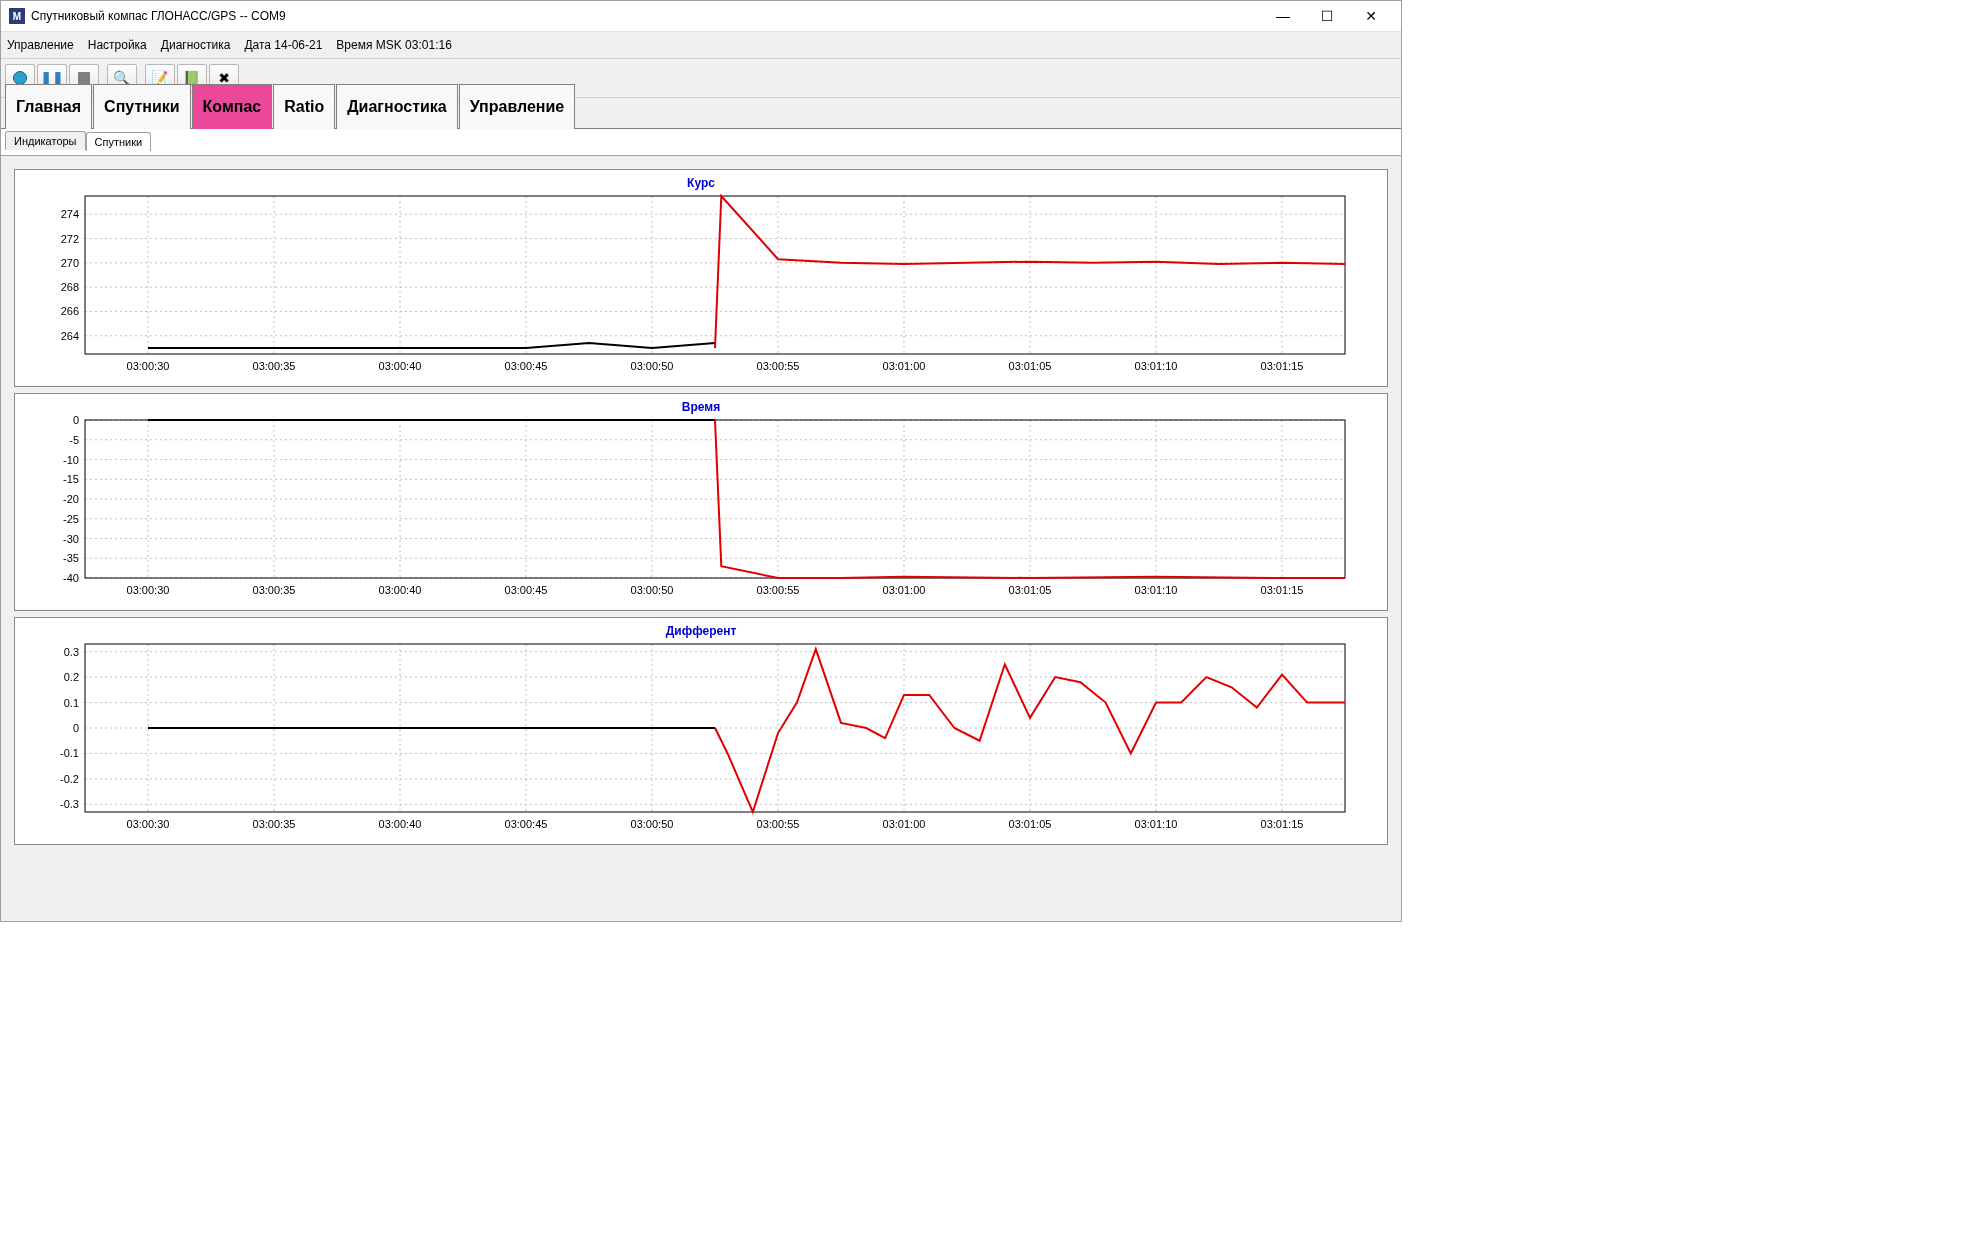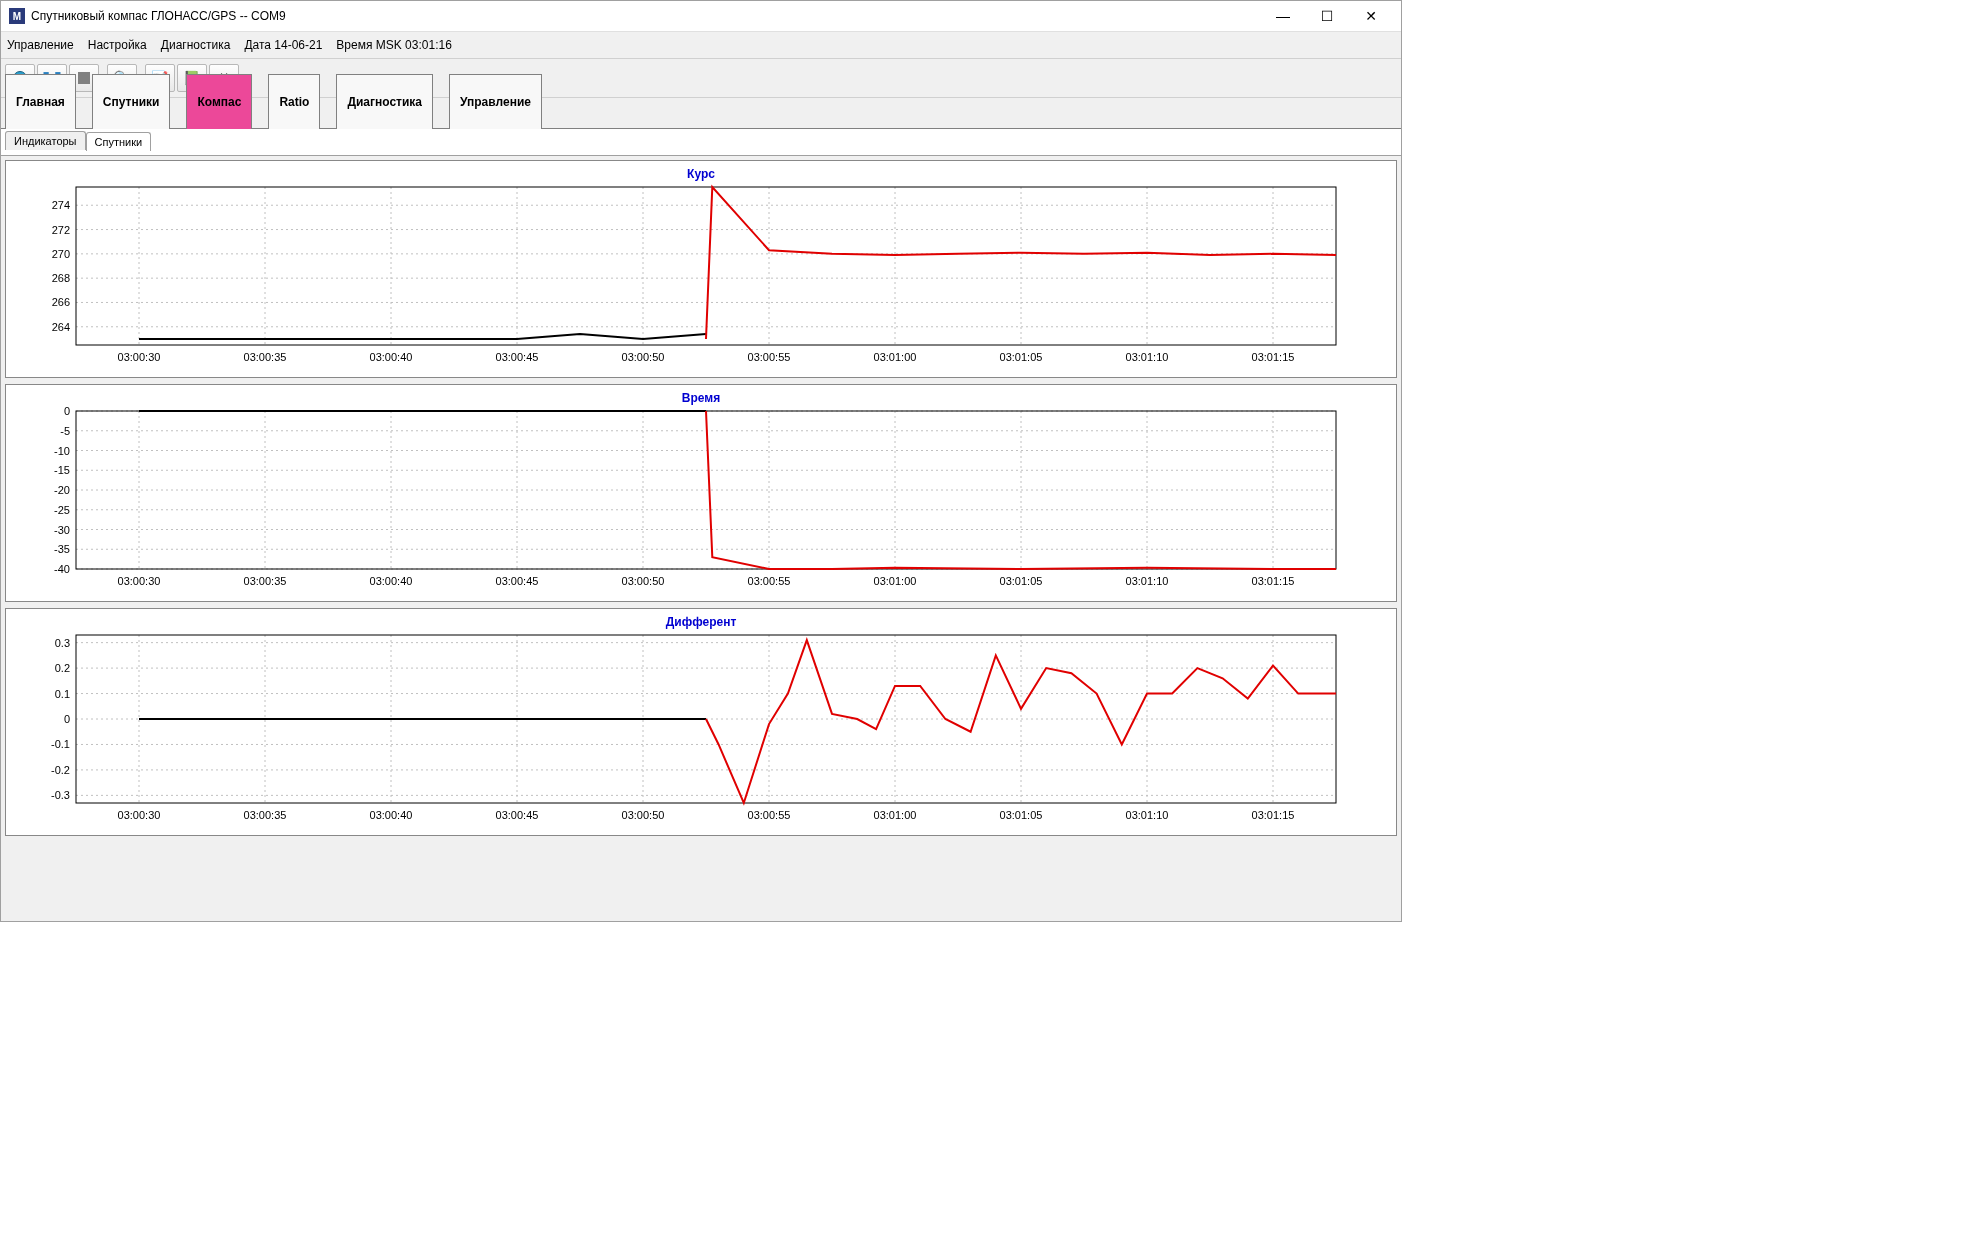--- a/index.html
+++ b/index.html
@@ -9,26 +9,26 @@
 .titlebar .title{flex:1}
 .winbtns{display:flex;gap:0}
 .winbtn{width:44px;height:28px;display:flex;align-items:center;justify-content:center;font-size:14px}
 .menubar{display:flex;align-items:center;height:22px;padding:2px 6px;background:#f0f0f0;border-bottom:1px solid #d0d0d0;gap:14px}
 .menubar span{cursor:default}
 .toolbar{display:flex;align-items:center;height:32px;padding:3px 4px;background:#f0f0f0;border-bottom:1px solid #d0d0d0;gap:2px}
 .tbtn{width:28px;height:26px;border:1px solid #b8b8b8;background:linear-gradient(#fefefe,#e8e8e8);display:flex;align-items:center;justify-content:center;font-size:14px;border-radius:2px}
 .tbtn.sep{border:none;background:none;width:4px}
 .tbtn .d{width:12px;height:12px;background:#808080}
 .tabs1{display:flex;align-items:flex-end;height:30px;padding:0 4px;background:#f0f0f0;border-bottom:1px solid #808080}
-.tab1{padding:20px 10px;font-size:12px;font-weight:bold;border:1px solid #808080;border-bottom:none;background:#f8f8f8;margin-right:16px;position:relative;top:1px}
+.tab1{padding:13px 10px;font-size:16px;font-weight:bold;border:1px solid #808080;border-bottom:none;background:#f8f8f8;margin-right:1px;position:relative;top:1px}
 .tab1.active{background:#ec4899}
 .tabs2{display:flex;align-items:flex-start;height:24px;padding:2px 4px 0 4px;background:#fff}
 .tab2{padding:3px 8px;font-size:11px;border:1px solid #a0a0a0;border-bottom:none;background:#f0f0f0;border-radius:3px 3px 0 0}
 .tab2.active{background:#fff;position:relative;top:1px}
-.content{flex:1;background:#f0f0f0;padding:4px;overflow:hidden;border-top:1px solid #a0a0a0}
+.content{flex:1;background:#f0f0f0;padding:13px;overflow:hidden;border-top:1px solid #a0a0a0}
 .chartbox{background:#fff;border:1px solid #888;margin-bottom:6px;padding:6px 10px 4px 10px}
 .ctitle{text-align:center;color:#0000d0;font-weight:bold;font-size:12px;margin-bottom:2px}
 svg{display:block}
 .grid{stroke:#c0c0c0;stroke-width:1;stroke-dasharray:2 3}
 .border{stroke:#000;stroke-width:1;fill:none}
 .s-black{stroke:#000;stroke-width:2;fill:none}
 .s-red{stroke:#e00000;stroke-width:2;fill:none}
 .tick{font-size:11px;fill:#000}
 </style>
 </head>

